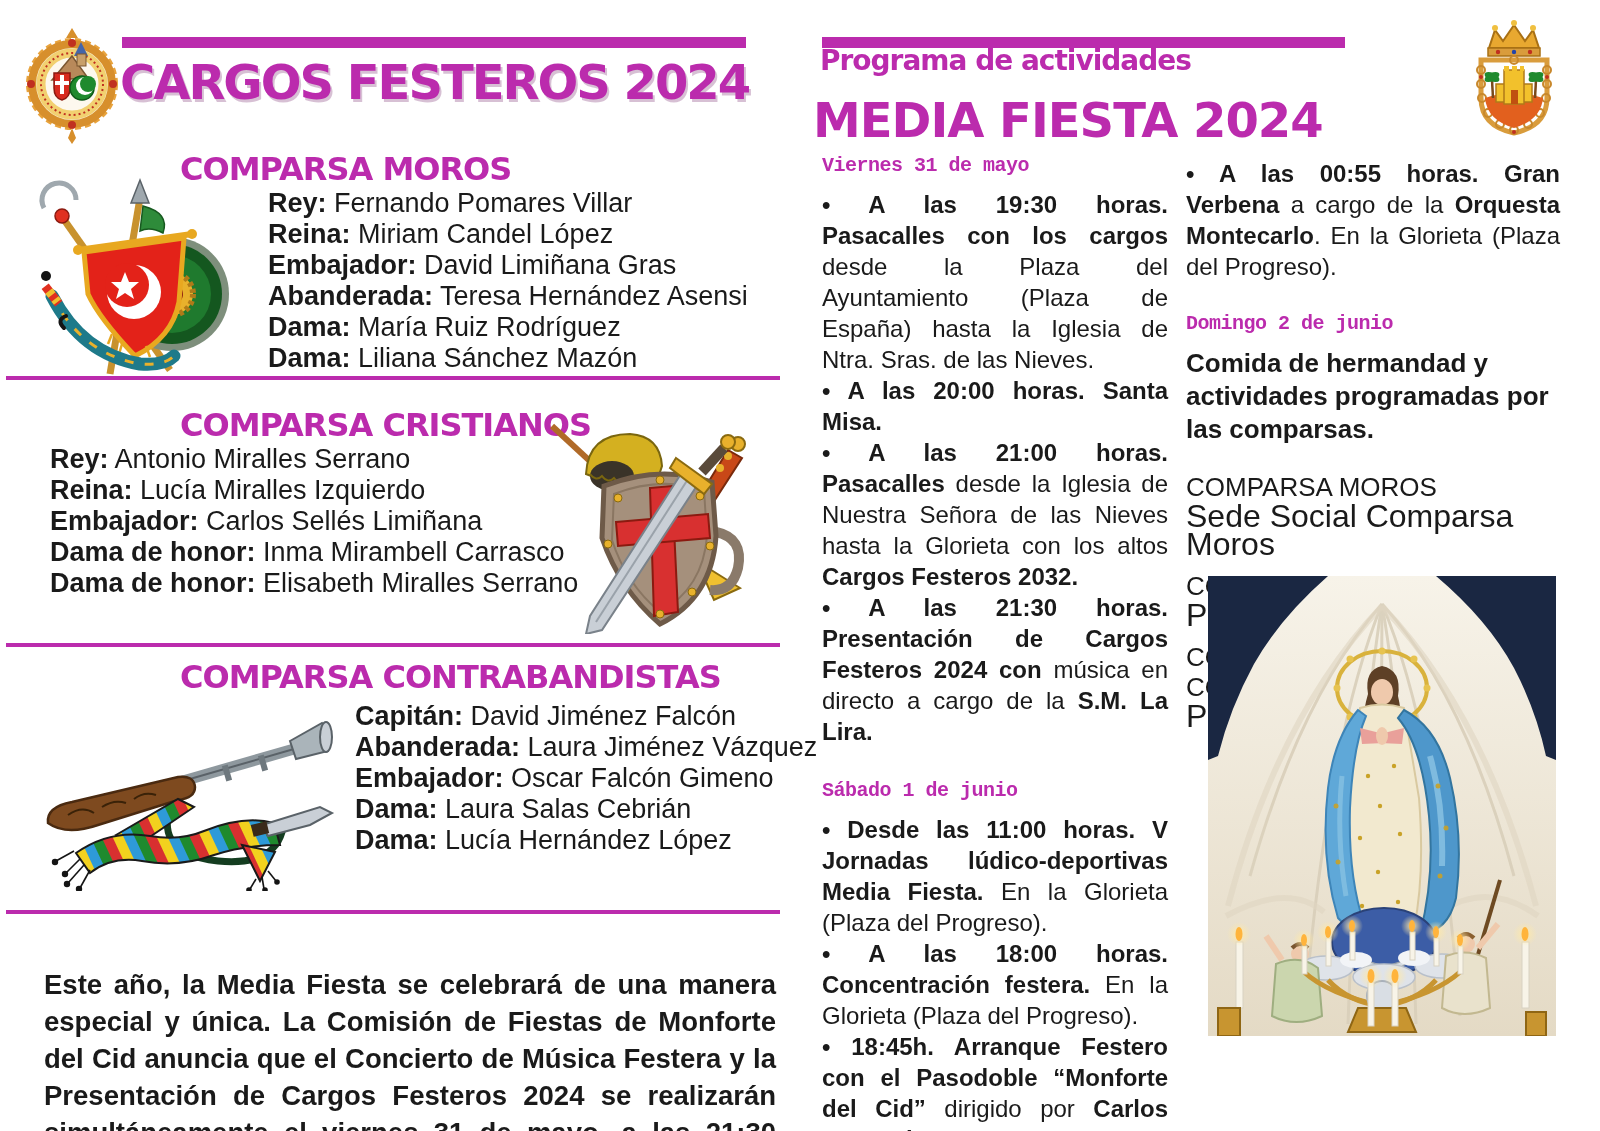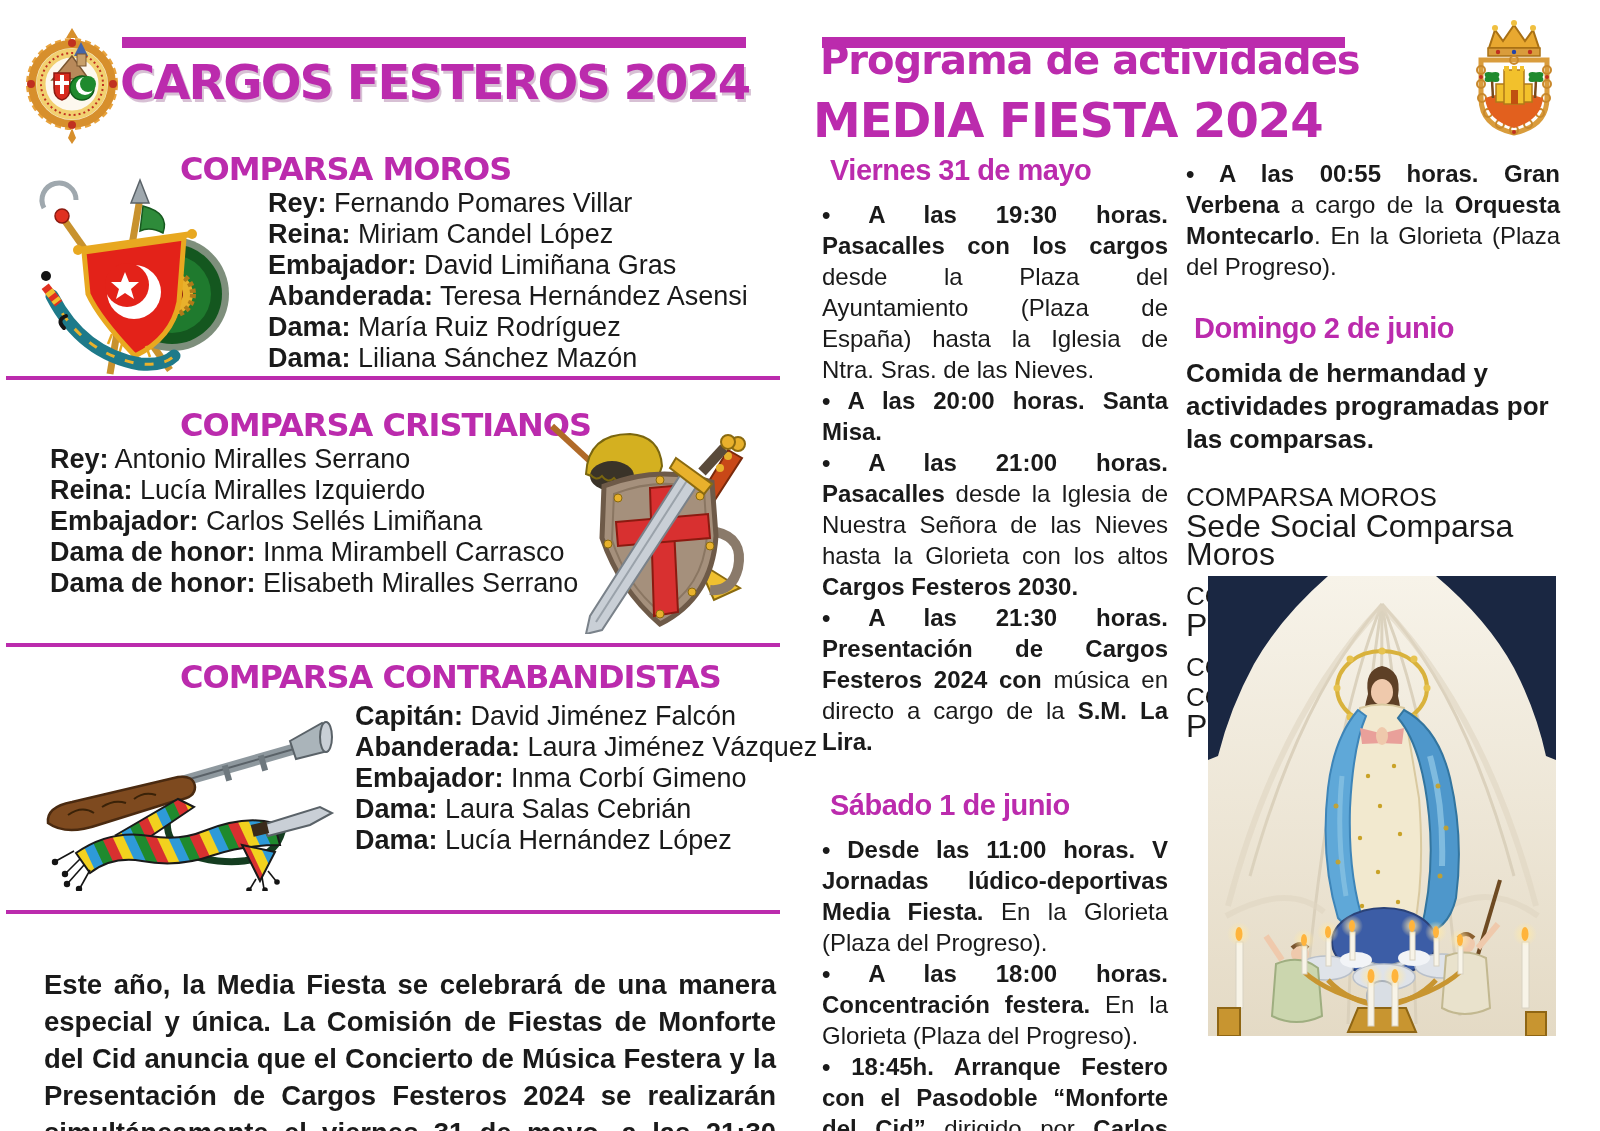--- a/index.html
+++ b/index.html
@@ -30,27 +30,27 @@
   .roster-cristianos{left:50px;top:444px;width:485px;text-align:left;}
   .roster-contra{left:355px;top:701px;}
   .r-line{font-size:27px;line-height:31px;white-space:nowrap;}
   .lbl{font-weight:700;}
   .sep1{top:376px;} .sep2{top:643px;} .sep3{top:910px;}
   .footer-para{position:absolute;left:44px;top:938px;width:732px;font-size:27.5px;
                line-height:37px;font-weight:700;text-align:justify;}
 
   
   .bar-right{left:822px;top:37px;width:523px;}
-  .title-r1{position:absolute;left:820px;top:37px;font-size:40px;letter-spacing:-1px;white-space:nowrap;}
+  .title-r1{position:absolute;left:820px;top:44px;font-size:28px;letter-spacing:-1px;white-space:nowrap;}
   .title-r2{position:absolute;left:813px;top:92px;font-size:48px;letter-spacing:-1px;white-space:nowrap;}
   .crest-right{position:absolute;left:1468px;top:20px;width:92px;height:120px;}
   .col1{position:absolute;left:822px;top:154px;width:346px;}
   .col2{position:absolute;left:1186px;top:158px;width:374px;}
-  .day-heading{font-family:Liberation Sans, sans-serif;font-weight:800;color:var(--mag);
-               font-size:29px;letter-spacing:-.5px;margin:0 8px 12px;}
+  .day-heading{font-family:Liberation Mono, monospace;font-weight:800;color:var(--mag);
+               font-size:20px;letter-spacing:-.5px;margin:0 0 12px;}
   .col1 .day-heading:not(:first-child){margin-top:32px;}
   .col2 .day-heading{margin-top:30px;}
   .bullet{font-size:24px;line-height:31px;text-align:justify;margin:0;}
   .intro{font-size:26px;line-height:33px;font-weight:700;margin:12px 0 26px;}
   .venue{margin-bottom:13px;}
   .venue-name{font-size:26px;line-height:30px;}
   .venue-loc{font-size:32px;line-height:28px;}
   .photo{position:absolute;left:1208px;top:576px;width:348px;height:460px;}
   .photo svg{display:block;}
 </style>
@@ -218,21 +218,21 @@
         <path d="M240,168 l8,10" fill="none"></path>
           <circle cx="249" cy="179" r="2"></circle>
       </g>
       <polygon points="234,122 292,104 304,110 282,122 240,133" fill="#C9CFD6" stroke="#5A6268" stroke-width="2"></polygon>
       <rect x="224" y="120" width="16" height="12" transform="rotate(-14 232 126)" fill="#3A2A1A"></rect>
     </svg>
   </div>
   <div class="roster roster-contra">
       <div class="r-line"><span class="lbl">Capitán:</span><span> David Jiménez Falcón</span></div>
       <div class="r-line"><span class="lbl">Abanderada:</span><span> Laura Jiménez Vázquez</span></div>
-      <div class="r-line"><span class="lbl">Embajador:</span><span> Inma Corbí Gimeno</span></div>
+      <div class="r-line"><span class="lbl">Embajador:</span><span> Oscar Falcón Gimeno</span></div>
       <div class="r-line"><span class="lbl">Dama:</span><span> Laura Salas Cebrián</span></div>
       <div class="r-line"><span class="lbl">Dama:</span><span> Lucía Hernández López</span></div>
     </div>
 
   <div class="sep sep3"></div>
 
   <p class="footer-para">Este año, la Media Fiesta se celebrará de una manera especial y única. La Comisión de Fiestas de Monforte del Cid anuncia que el Concierto de Música Festera y la Presentación de Cargos Festeros 2024 se realizarán simultáneamente el viernes 31 de mayo, a las 21:30 horas, en la Glorieta Municipal.</p>
 
   <div class="bar bar-right"></div>
   <div class="title-r1 disp">Programa de actividades</div>
@@ -282,21 +282,21 @@
         <rect x="44" y="46" width="5" height="5" fill="#F2C12C"></rect>
         <rect x="52" y="46" width="4" height="5" fill="#F2C12C"></rect>
       <rect x="43" y="70" width="7" height="14" fill="#C05010"></rect>
     </svg>
   </div>
 
   <div class="col1">
       <div class="day-heading">Viernes 31 de mayo</div>
       <p class="bullet"><span class="b">• A las 19:30 horas. Pasacalles con los cargos</span><span> desde la Plaza del Ayuntamiento (Plaza de España) hasta la Iglesia de Ntra. Sras. de las Nieves.</span></p>
       <p class="bullet"><span class="b">• A las 20:00 horas. Santa Misa.</span></p>
-      <p class="bullet"><span class="b">• A las 21:00 horas. Pasacalles</span><span> desde la Iglesia de Nuestra Señora de las Nieves hasta la Glorieta con los altos </span><span class="b">Cargos Festeros 2030.</span></p>
+      <p class="bullet"><span class="b">• A las 21:00 horas. Pasacalles</span><span> desde la Iglesia de Nuestra Señora de las Nieves hasta la Glorieta con los altos </span><span class="b">Cargos Festeros 2032.</span></p>
       <p class="bullet"><span class="b">• A las 21:30 horas. Presentación de Cargos Festeros 2024 con</span><span> música en directo a cargo de la </span><span class="b">S.M. La Lira.</span></p>
       <div class="day-heading">Sábado 1 de junio</div>
       <p class="bullet"><span class="b">• Desde las 11:00 horas. V Jornadas lúdico-deportivas Media Fiesta.</span><span> En la Glorieta (Plaza del Progreso).</span></p>
       <p class="bullet"><span class="b">• A las 18:00 horas. Concentración festera.</span><span> En la Glorieta (Plaza del Progreso).</span></p>
       <p class="bullet"><span class="b">• 18:45h. Arranque Festero con el Pasodoble “Monforte del Cid”</span><span> dirigido por </span><span class="b">Carlos Montesinos Parra</span></p>
     </div>
 
   <div class="col2">
     <p class="bullet"><span class="b">• A las 00:55 horas. Gran Verbena</span><span> a cargo de la </span><span class="b">Orquesta Montecarlo</span><span>.  En la Glorieta (Plaza del Progreso).</span></p>
     <div class="day-heading">Domingo 2 de junio</div>

